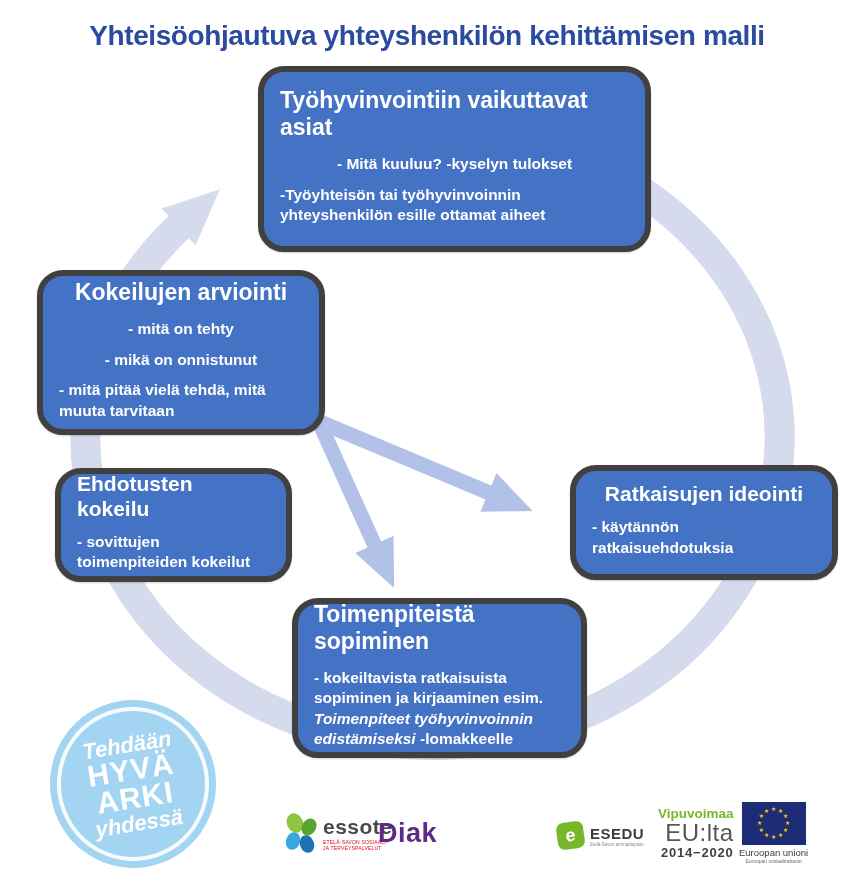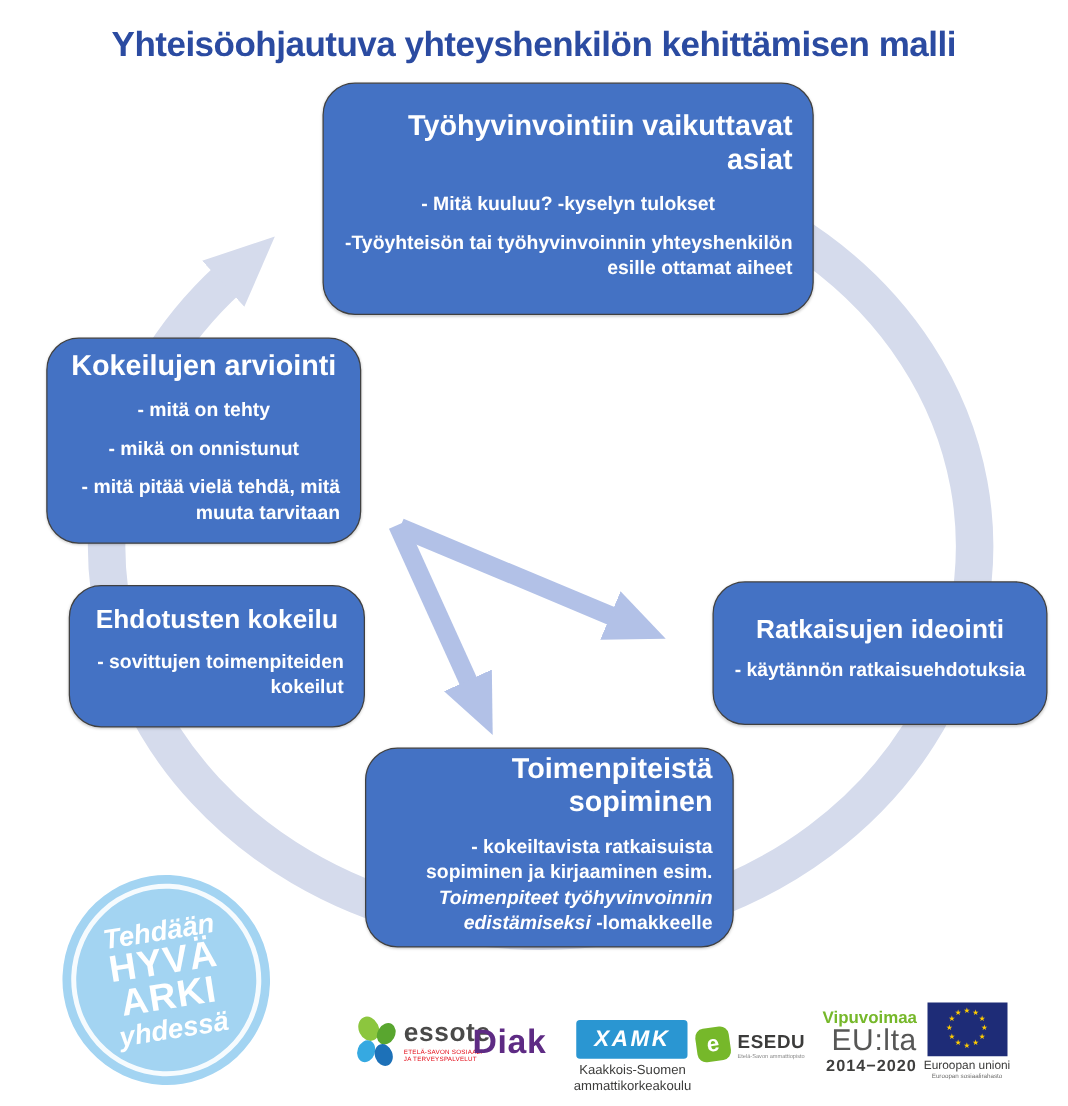--- a/index.html
+++ b/index.html
@@ -4,23 +4,23 @@
 <style>
   html,body { margin:0; padding:0; background:#ffffff; }
   .canvas { position:relative; width:854px; height:885px; background:#ffffff;
             font-family:"Liberation Sans", sans-serif; overflow:hidden; }
 
   .title { position:absolute; top:20px; left:0; width:854px; text-align:center;
            font-size:28px; font-weight:bold; color:#2b4ba1; letter-spacing:-0.4px; }
 
   .bgsvg { position:absolute; left:0; top:0; }
 
-  .box { position:absolute; background:#4472c4; border:1px solid #404040; border-radius:26px;
+  .box { position:absolute; background:#4472c4; border:6px solid #404040; border-radius:26px;
          color:#ffffff; display:flex; flex-direction:column; justify-content:center;
-         align-items:center; text-align:right; padding:10px 16px; box-sizing:border-box;
+         align-items:center; text-align:left; padding:10px 16px; box-sizing:border-box;
          box-shadow:0 1px 2px rgba(0,0,0,0.18); }
   .box h2 { margin:0 0 6px 0; font-size:21px; font-weight:bold; line-height:1.15; }
   .box p  { margin:5px 0; font-size:15.5px; line-height:1.32; font-weight:600; }
   #box-top h2, #box-bottom h2, #box-tl h2 { font-size:23px; margin-bottom:9px; }
   .it { font-style:italic; }
 
   .stamp { position:absolute; left:50px; top:700px; width:166px; height:168px;
            transform:rotate(-9deg); }
   .stamp-circle { width:100%; height:100%; border-radius:50%; background:#a3d4f2;
                   position:relative; display:flex; flex-direction:column; align-items:center;
@@ -90,21 +90,21 @@
   <div class="box" id="box-bottom" style="left:292px; top:598px; width:295px; height:160px;">
     <h2>Toimenpiteistä sopiminen</h2>
     <p><span>- kokeiltavista ratkaisuista sopiminen ja kirjaaminen esim.</span> <span class="it">Toimenpiteet työhyvinvoinnin edistämiseksi</span> <span>-lomakkeelle</span></p>
   </div>
 
   <div class="box" id="box-bl" style="left:55px; top:468px; width:237px; height:114px;">
     <h2>Ehdotusten kokeilu</h2>
     <p>- sovittujen toimenpiteiden kokeilut</p>
   </div>
 
-  <div class="box" id="box-tl" style="left:37px; top:270px; width:252px; height:165px;">
+  <div class="box" id="box-tl" style="left:37px; top:270px; width:288px; height:165px;">
     <h2>Kokeilujen arviointi</h2>
     <p>- mitä on tehty</p>
     <p>- mikä on onnistunut</p>
     <p>- mitä pitää vielä tehdä, mitä muuta tarvitaan</p>
   </div>
 
   <div class="stamp">
     <div class="stamp-circle">
       <div class="stamp-ring"></div>
       <div class="stamp-script">Tehdään</div>
@@ -125,27 +125,20 @@
       <div class="essote-name">essote</div>
       <div class="essote-sub">ETELÄ-SAVON SOSIAALI-</div>
       <div class="essote-sub">JA TERVEYSPALVELUT</div>
     </div>
   </div>
 
   <div class="logo-group" style="left:378px; top:818px;">
     <div class="diak-name">Diak</div>
   </div>
 
-  <div class="logo-group" style="left:459px; top:816px; flex-direction:column;">
-    <div class="xamk-badge">XAMK</div>
-    <div class="xamk-sub">
-      <div>Kaakkois-Suomen</div>
-      <div>ammattikorkeakoulu</div>
-    </div>
-  </div>
 
   <div class="logo-group" style="left:557px; top:822px;">
     <div class="esedu-icon">e</div>
     <div style="margin-left:6px;">
       <div class="esedu-name">ESEDU</div>
       <div class="esedu-sub">Etelä-Savon ammattiopisto</div>
     </div>
   </div>
 
   <div class="logo-group" style="left:658px; top:806px; flex-direction:column; align-items:flex-end;">

